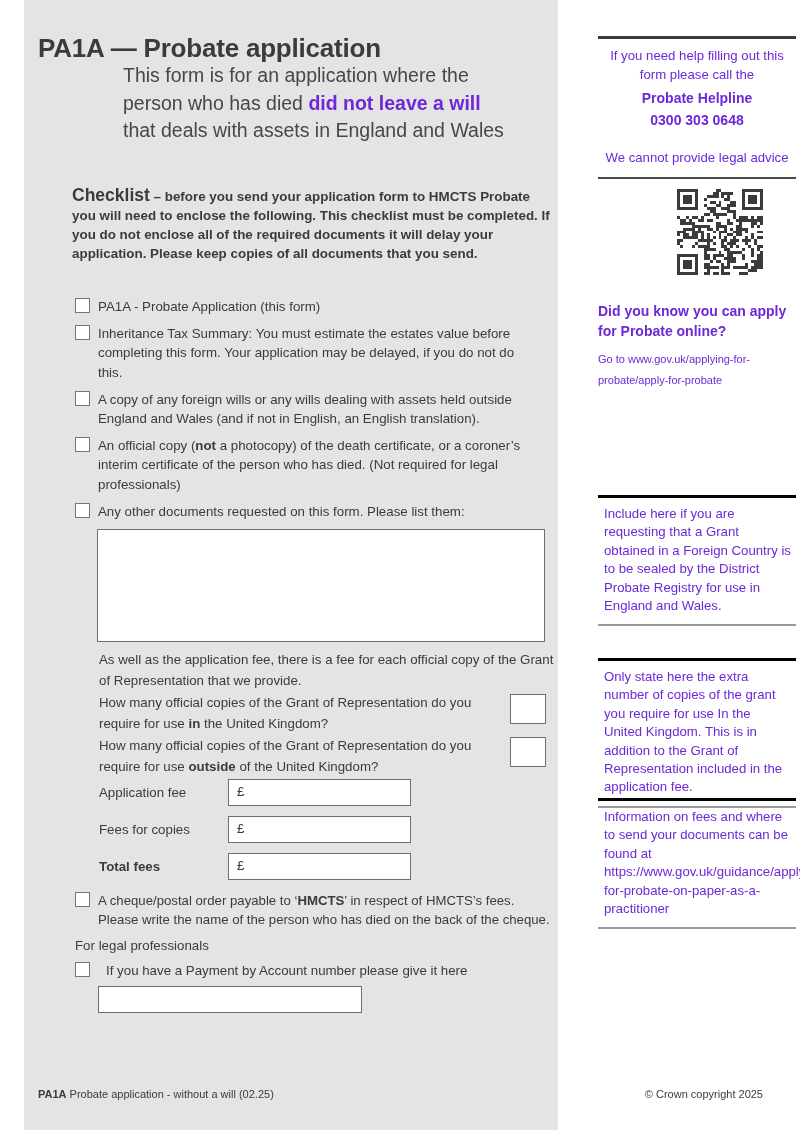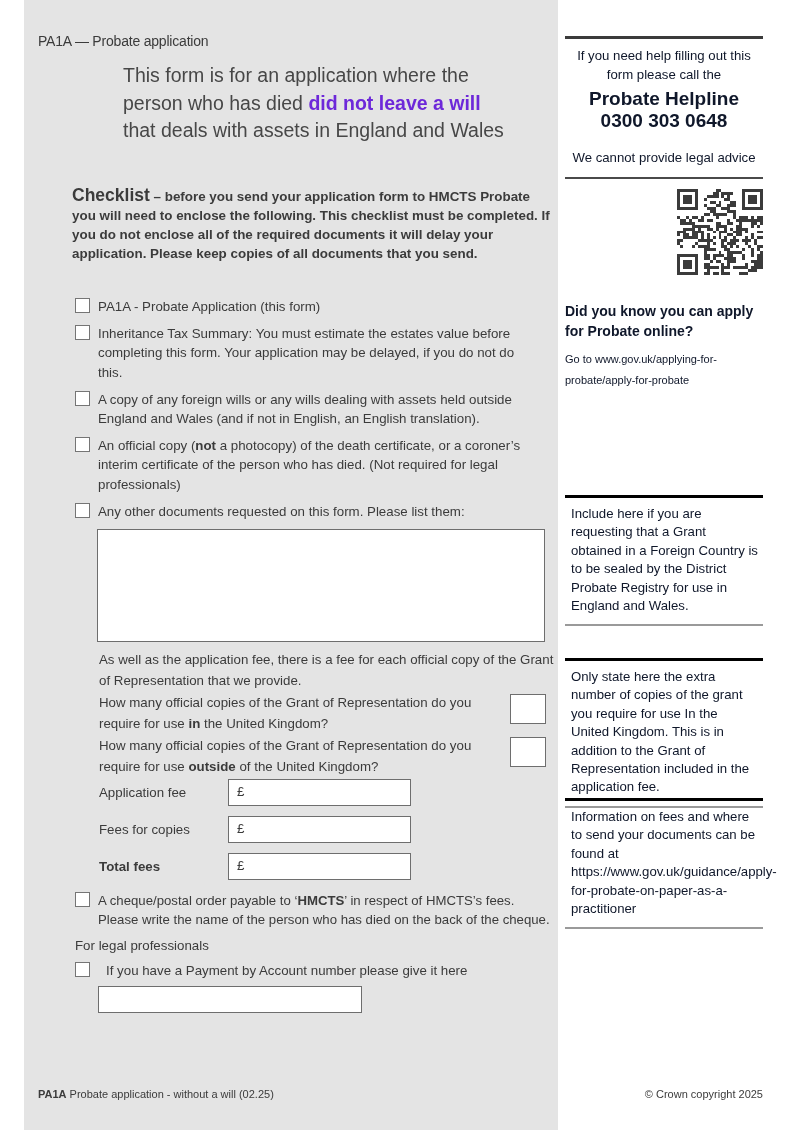--- a/index.html
+++ b/index.html
@@ -5,21 +5,21 @@
   * { box-sizing: border-box; }
   html,body { margin:0; padding:0; background:#fff; }
   .page {
     position:relative; width:800px; height:1130px; background:#ffffff;
     font-family:"Liberation Sans", sans-serif; color:#3b3b3b; overflow:hidden;
   }
   .panel { position:absolute; left:24px; top:0; width:534px; height:1130px; background:#e4e4e4; }
   .abs { position:absolute; }
 
   
-  .h1 { font-size:14px; font-weight:normal; letter-spacing:-0.2px; }
+  .h1 { font-size:26px; font-weight:bold; letter-spacing:-0.2px; }
   .subtitle { font-size:19.5px; line-height:27.5px; color:#474747; }
   .subtitle b { color:#6d28d9; }
 
   
   .chk-head { font-size:13.4px; font-weight:bold; line-height:19px; color:#3b3b3b; }
   .chk-head .big { font-size:17.5px; }
 
   
   .items { position:absolute; left:51px; top:297px; width:467px; }
   .check-row { display:flex; gap:8px; align-items:flex-start; margin-bottom:8px;
@@ -34,23 +34,23 @@
   .fee-label { position:absolute; font-size:13.3px; }
   .fee-label.total { font-weight:bold; }
   .fee-box { position:absolute; width:183px; height:27px; background:#fff; border:1px solid #6e6e6e;
              font-size:13.3px; padding:4px 0 0 8px; color:#3b3b3b; }
   .pba-input { position:absolute; width:264px; height:27px; background:#fff; border:1px solid #6e6e6e; }
 
   .footer-left { position:absolute; left:14px; top:1088px; font-size:11px; color:#3b3b3b; }
   .footer-left b { font-weight:bold; }
 
   
-  .side-block { position:absolute; left:565px; width:198px; font-size:13.2px; line-height:19px; color:#0f172a; }
+  .side-block { position:absolute; left:598px; width:198px; font-size:13.2px; line-height:19px; color:#6d28d9; }
   .help-box { text-align:center; border-top:3px solid #3b3b3b; border-bottom:2px solid #4a4a4a; padding:7px 0 10px; }
-  .help-strong { font-size:19px; font-weight:bold; margin-top:5px; }
+  .help-strong { font-size:14px; font-weight:bold; margin-top:5px; }
   .qr-wrap { position:absolute; left:677px; top:189px; width:86px; height:86px; }
   .online-head { font-weight:bold; font-size:14px; line-height:19.5px; }
   .online-body { margin-top:8px; font-size:11px; line-height:21px; }
   .note { border-top:3px solid #000000; border-bottom:2px solid #9a9a9a; padding:7px 4px 9px 6px; line-height:18.4px; }
   .copyright { position:absolute; left:565px; top:1088px; width:198px; text-align:right; font-size:11px; color:#3b3b3b; }
 </style>
 </head>
 <body>
 
 <div class="page">

